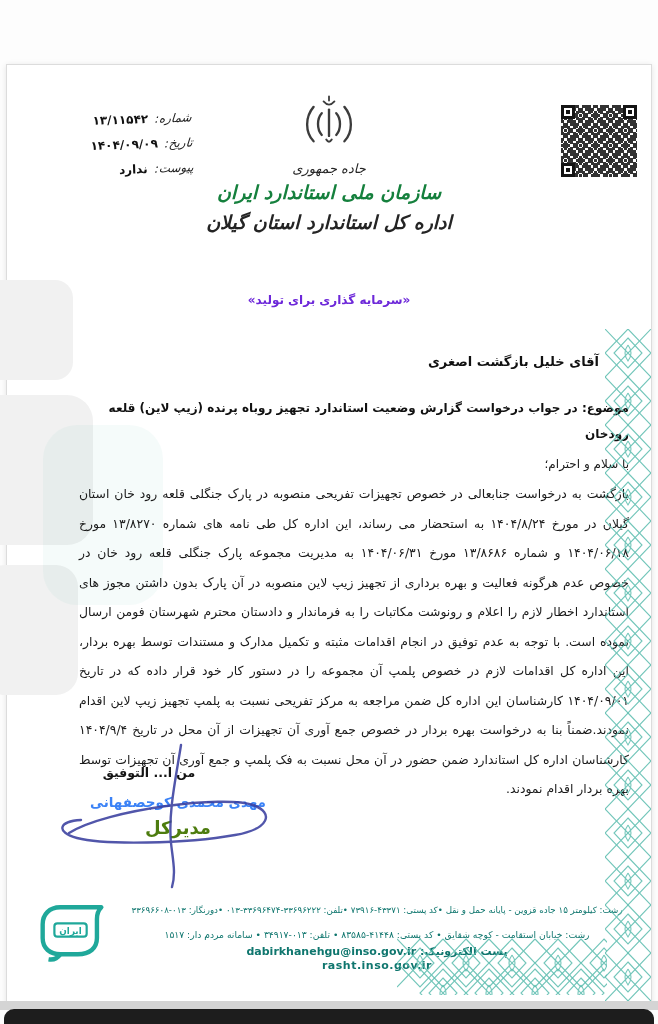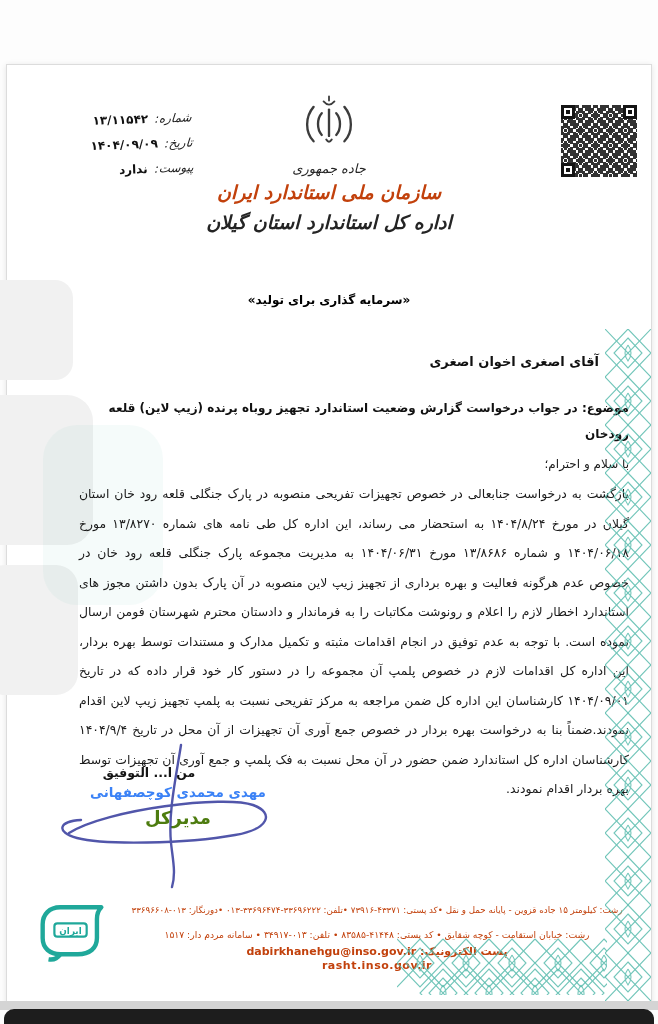--- a/index.html
+++ b/index.html
@@ -24,54 +24,54 @@
   
   .meta { position:absolute; right:auto; left:36px; top:48px; width:150px; transform:rotate(-2deg); }
   .meta-row { display:flex; justify-content:flex-start; gap:7px; margin-bottom:11px; white-space:nowrap; direction:rtl; }
   .meta-label { font-style:italic; font-size:12px; color:#222; transform:skewX(-6deg); }
   .meta-value { font-weight:bold; font-size:12px; color:#111; letter-spacing:0.5px; }
 
   
   .letterhead { position:absolute; left:0; right:0; top:30px; text-align:center; }
   .emblem { display:inline-block; }
   .gov-line { font-size:13px; color:#262626; margin-top:2px; font-style:italic; }
-  .org-line { font-size:19px; font-weight:bold; color:#c2410c; margin-top:5px; font-style:italic; }
+  .org-line { font-size:19px; font-weight:bold; color:#15803d; margin-top:5px; font-style:italic; }
   .office-line { font-size:19px; font-weight:bold; color:#242424; margin-top:8px; font-style:italic; }
 
   
   .qr { position:absolute; right:14px; top:40px; width:76px; height:72px; background:#fff; }
   .qr-noise { position:absolute; inset:0;
       background:
         repeating-conic-gradient(#1c1c1c 0% 25%, transparent 0% 50%) 0px 0px / 6px 6px,
         repeating-conic-gradient(#1c1c1c 0% 25%, transparent 0% 50%) 2px 3px / 10px 10px,
         #fff; opacity:0.9; }
   .finder { position:absolute; width:14px; height:14px; border:3px solid #141414; background:#fff; }
   .finder::after { content:""; position:absolute; left:2px; top:2px; width:4px; height:4px; background:#141414; }
   .f-tl { left:0; top:0; } .f-tr { right:0; top:0; } .f-bl { left:0; bottom:0; }
 
   .slogan { position:absolute; left:0; right:0; top:228px; text-align:center;
-            font-size:12px; font-weight:bold; color:#000000; }
+            font-size:12px; font-weight:bold; color:#6d28d9; }
 
   .recipient { position:absolute; right:52px; top:289px; font-size:13px; font-weight:bold; color:#111; }
 
   .letter-text { position:absolute; right:22px; left:56px; top:330px; direction:rtl;margin-left:16px; }
   .subject { font-size:12px; font-weight:bold; color:#111; line-height:26px; }
   .greeting { font-size:12px; color:#1a1a1a; line-height:30px; margin-top:2px; }
   .body-text { font-size:12.4px; color:#1a1a1a; line-height:29.5px; text-align:justify; }
 
   
   .sig-block { position:absolute; left:56px; top:700px; width:230px; text-align:center; }
-  .sig-closing { font-size:12.5px; font-weight:bold; color:#141414; margin-right:58px; margin-bottom:4px; }
+  .sig-closing { font-size:12.5px; font-weight:bold; color:#141414; margin-right:58px; margin-bottom:14px; }
   .sig-name { font-size:13.5px; font-weight:bold; color:#3b82f6; margin-bottom:7px; letter-spacing:0.3px; }
   .sig-title { font-size:18px; font-weight:bold; color:#4d7c0f; }
   .sig-scribble { position:absolute; left:22px; top:676px; width:290px; height:150px; pointer-events:none; }
 
   
   .isiri-logo { position:absolute; left:28px; top:832px; }
-  .footer { position:absolute; left:104px; right:8px; top:840px; text-align:center; direction:rtl; color:#c2410c; }
+  .footer { position:absolute; left:104px; right:8px; top:840px; text-align:center; direction:rtl; color:#0f766e; }
   .f-line1 { font-size:8.7px; letter-spacing:0; white-space:nowrap; }
   .f-line2 { font-size:9.2px; margin-top:14px; }
   .f-email { font-size:11px; font-weight:bold; margin-top:5px; }
   .f-web   { font-size:11px; font-weight:bold; margin-top:1px; letter-spacing:0.5px; }
 
   
   .strip { position:absolute; right:0; top:264px; width:46px; height:678px; overflow:hidden; }
   .corner { position:absolute; right:44px; bottom:10px; width:210px; height:66px; overflow:hidden; }
 </style>
 </head>
@@ -120,21 +120,21 @@
 
     <div class="qr">
       <div class="qr-noise"></div>
       <div class="finder f-tl"></div>
       <div class="finder f-tr"></div>
       <div class="finder f-bl"></div>
     </div>
 
     <div class="slogan">«سرمایه گذاری برای تولید»</div>
 
-    <div class="recipient">آقای اصغری اخوان اصغری</div>
+    <div class="recipient">آقای خلیل بازگشت اصغری</div>
 
     <div class="letter-text">
       <div class="subject">موضوع: در جواب درخواست گزارش وضعیت استاندارد تجهیز روباه پرنده (زیپ لاین) قلعه رودخان</div>
       <div class="greeting">با سلام و احترام؛</div>
       <div class="body-text">بازگشت به درخواست جنابعالی در خصوص تجهیزات تفریحی منصوبه در پارک جنگلی قلعه رود خان استان گیلان در مورخ ۱۴۰۴/۸/۲۴ به استحضار می رساند، این اداره کل طی نامه های شماره ۱۳/۸۲۷۰ مورخ ۱۴۰۴/۰۶/۱۸ و شماره ۱۳/۸۶۸۶ مورخ ۱۴۰۴/۰۶/۳۱ به مدیریت مجموعه پارک جنگلی قلعه رود خان در خصوص عدم هرگونه فعالیت و بهره برداری از تجهیز زیپ لاین منصوبه در آن پارک بدون داشتن مجوز های استاندارد اخطار لازم را اعلام و رونوشت مکاتبات را به فرماندار و دادستان محترم شهرستان فومن ارسال نموده است. با توجه به عدم توفیق در انجام اقدامات مثبته و تکمیل مدارک و مستندات توسط بهره بردار، این اداره کل اقدامات لازم در خصوص پلمپ آن مجموعه را در دستور کار خود قرار داده که در تاریخ ۱۴۰۴/۰۹/۰۱ کارشناسان این اداره کل ضمن مراجعه به مرکز تفریحی نسبت به پلمپ تجهیز زیپ لاین اقدام نمودند.ضمناً بنا به درخواست بهره بردار در خصوص جمع آوری آن تجهیزات از آن محل در تاریخ ۱۴۰۴/۹/۴ کارشناسان اداره کل استاندارد ضمن حضور در آن محل نسبت به فک پلمپ و جمع آوری آن تجهیزات توسط بهره بردار اقدام نمودند.</div>
     </div>
 
     <div class="sig-block">
       <div class="sig-closing">من ا... التوفیق</div>
       <div class="sig-name">مهدی محمدی کوچصفهانی</div>

